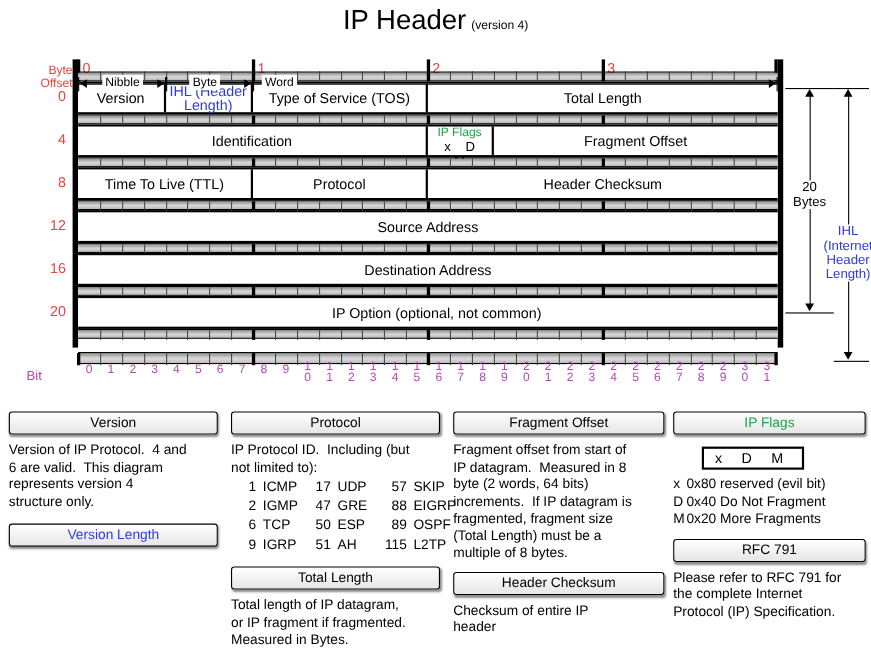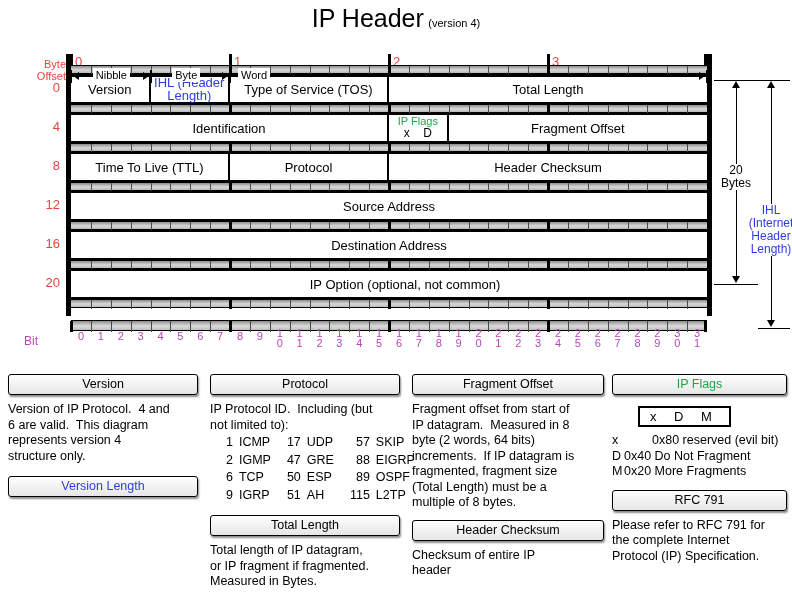--- a/index.html
+++ b/index.html
@@ -443,21 +443,21 @@
           <div class="stick major" style="left: 475.5px;"></div>
           <div class="stick" style="left: 496.875px;"></div>
           <div class="stick" style="left: 516.75px;"></div>
           <div class="stick" style="left: 536.625px;"></div>
           <div class="stick" style="left: 556.5px;"></div>
           <div class="stick" style="left: 576.375px;"></div>
           <div class="stick" style="left: 596.25px;"></div>
           <div class="stick" style="left: 616.125px;"></div>
         </div>
         <div class="row" style="top: 215px;">
-          <div class="cell" style="left: 16px; width: 636px;">
+          <div class="cell" style="left: 8px; width: 636px;">
             <span>IP Option (optional, not common)</span>
           </div>
         </div>
         <div class="sep" style="top: 245px;">
           <div class="stick" style="left: 19.875px;"></div>
           <div class="stick" style="left: 39.75px;"></div>
           <div class="stick" style="left: 59.625px;"></div>
           <div class="stick" style="left: 79.5px;"></div>
           <div class="stick" style="left: 99.375px;"></div>
           <div class="stick" style="left: 119.25px;"></div>
@@ -747,21 +747,21 @@
     <div class="ltext">Checksum of entire IP
 header</div>
   </div>
 
   <div class="lcol" style="left:612px; width:175px;">
     <div class="lbox green-t">IP Flags</div>
     <div style="text-align:left;">
       <span class="flagbox">x  D  M</span>
     </div>
     <div class="flagdefs" id="flagdefs-host">
-        <div><span class="k">x</span><span style="white-space: pre; margin-left: 28px;">0x80 reserved (evil bit)</span></div>
+        <div><span class="k">x</span><span style="white-space: pre;">0x80 reserved (evil bit)</span></div>
         <div><span class="k">D</span><span style="white-space: pre;">0x40 Do Not Fragment</span></div>
         <div><span class="k">M</span><span style="white-space: pre;">0x20 More Fragments</span></div>
       </div>
     <div style="height:10px;"></div>
     <div class="lbox">RFC 791</div>
     <div class="ltext">Please refer to RFC 791 for
 the complete Internet
 Protocol (IP) Specification.</div>
   </div>
 </div>

